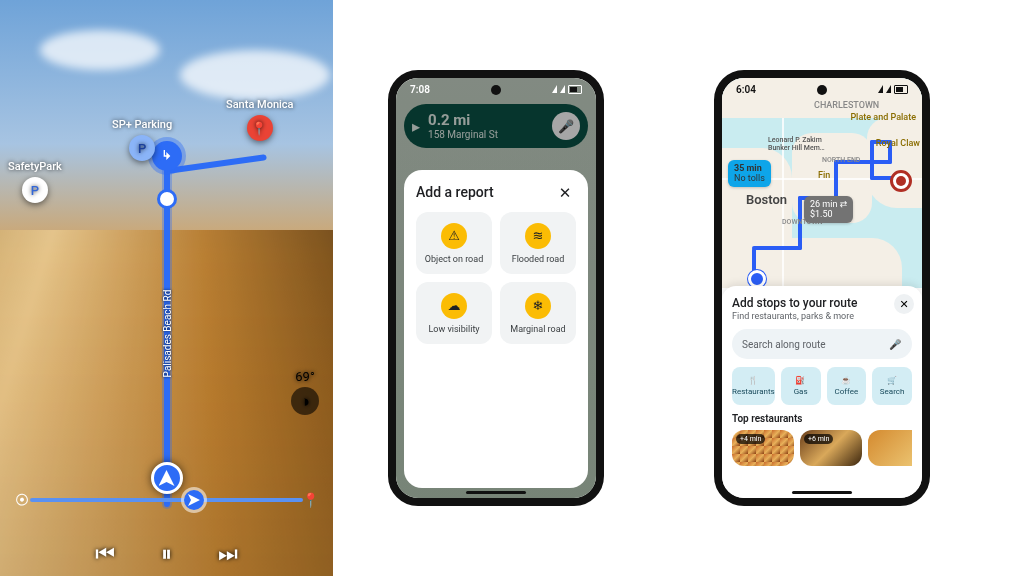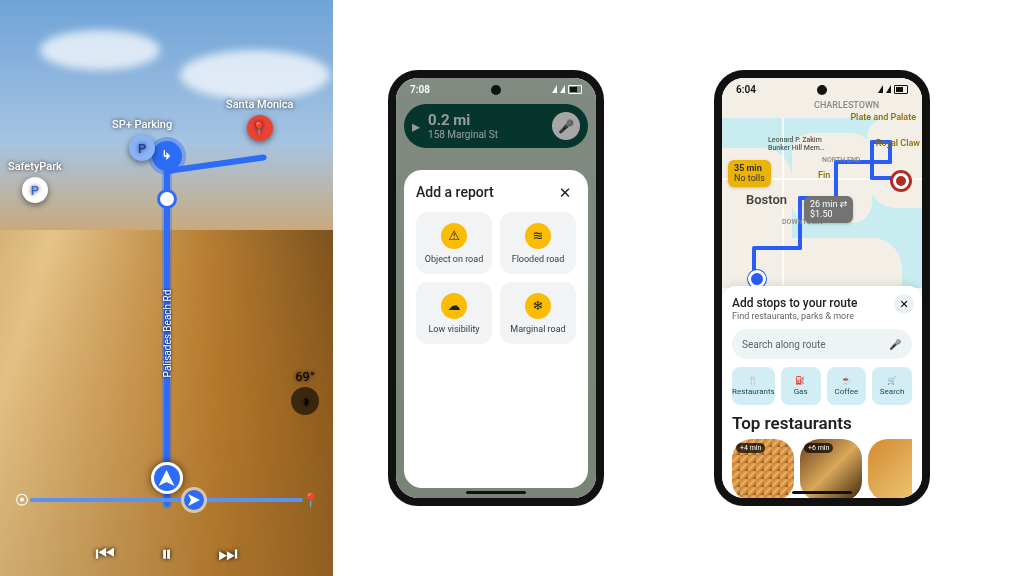--- a/index.html
+++ b/index.html
@@ -52,35 +52,35 @@
 .grid{display:grid;grid-template-columns:1fr 1fr;gap:8px}
 .tile{background:#f1f3f4;border-radius:12px;height:62px;display:flex;flex-direction:column;align-items:center;justify-content:center;gap:5px;cursor:pointer;font-size:9px;color:#3c4043}
 .tile .ic{width:26px;height:26px;border-radius:50%;background:#fbbc04;display:flex;align-items:center;justify-content:center;color:#202124;font-size:13px}
 
 .p3-map{position:absolute;top:0;left:0;right:0;height:210px;background:#c9ecf0}
 .land{position:absolute;background:#f4efe6}
 .road{position:absolute;background:#fff;opacity:.8}
 .rt{position:absolute;background:#2a5df5;border-radius:2px}
 .map-lbl{position:absolute;font-size:9px;color:#8a6d00;font-weight:500;white-space:nowrap}
 .city{position:absolute;font-size:13px;font-weight:600;color:#444}
-.chip{position:absolute;background:#eab308;border-radius:6px;padding:3px 6px;font-size:9px;line-height:1.15;color:#333;box-shadow:0 1px 3px rgba(0,0,0,.2)}
+.chip{position:absolute;background:#0ea5e9;border-radius:6px;padding:3px 6px;font-size:9px;line-height:1.15;color:#333;box-shadow:0 1px 3px rgba(0,0,0,.2)}
 .chip.blue{background:#737373;color:#fff}
 .dest{position:absolute;width:16px;height:16px;border-radius:50%;background:#fff;border:3px solid #b02f24}
 .dest::after{content:'';position:absolute;inset:3px;border-radius:50%;background:#b02f24}
 .origin{position:absolute;width:12px;height:12px;border-radius:50%;background:#2a5df5;border:3px solid #fff;box-shadow:0 0 0 1px #2a5df5}
 .p3-sheet{position:absolute;top:208px;left:0;right:0;bottom:0;background:#fff;border-radius:14px 14px 0 0;padding:10px 10px 0;box-shadow:0 -2px 8px rgba(0,0,0,.1)}
 .p3-sheet h3{margin:0;font-size:12px;font-weight:500;color:#202124}
 .p3-sheet .sub{font-size:9px;color:#5f6368;margin:1px 0 8px}
 .p3-sheet .x{position:absolute;top:8px;right:8px;width:20px;height:20px;border-radius:50%;background:#eef1f3;display:flex;align-items:center;justify-content:center;font-size:11px;cursor:pointer}
 .search{height:30px;background:#eef3f6;border-radius:16px;display:flex;align-items:center;padding:0 10px;font-size:10px;color:#5f6368;justify-content:space-between}
 .cats{display:flex;gap:6px;margin:8px 0}
 .cat{flex:1;background:#d3edf4;border-radius:8px;height:38px;display:flex;flex-direction:column;align-items:center;justify-content:center;gap:2px;font-size:8px;color:#1a4b5c;cursor:pointer}
-.sec-title{font-size:17px;font-weight:600;color:#202124;margin:4px 0 6px}
+.sec-title{font-size:10px;font-weight:600;color:#202124;margin:4px 0 6px}
 .cards{display:flex;gap:6px;overflow:hidden}
-.card{min-width:62px;height:62px;border-radius:20px;position:relative;background:linear-gradient(135deg,#c96a2b,#e8b05a,#8a3e12);background-size:8px 8px}
+.card{min-width:62px;height:36px;border-radius:12px;position:relative;background:linear-gradient(135deg,#c96a2b,#e8b05a,#8a3e12);background-size:8px 8px}
 .card .badge{position:absolute;top:4px;left:4px;background:rgba(0,0,0,.7);color:#fff;font-size:7px;padding:1px 4px;border-radius:6px}
 .card.b{background:linear-gradient(135deg,#6a3e1a,#d9a85a,#3a240d)}
 .card.c{background:linear-gradient(135deg,#d48a2f,#f0cf7e)}
 </style>
 </head>
 <body>
 
 <div class="stage">
 
   <div class="panel1">

